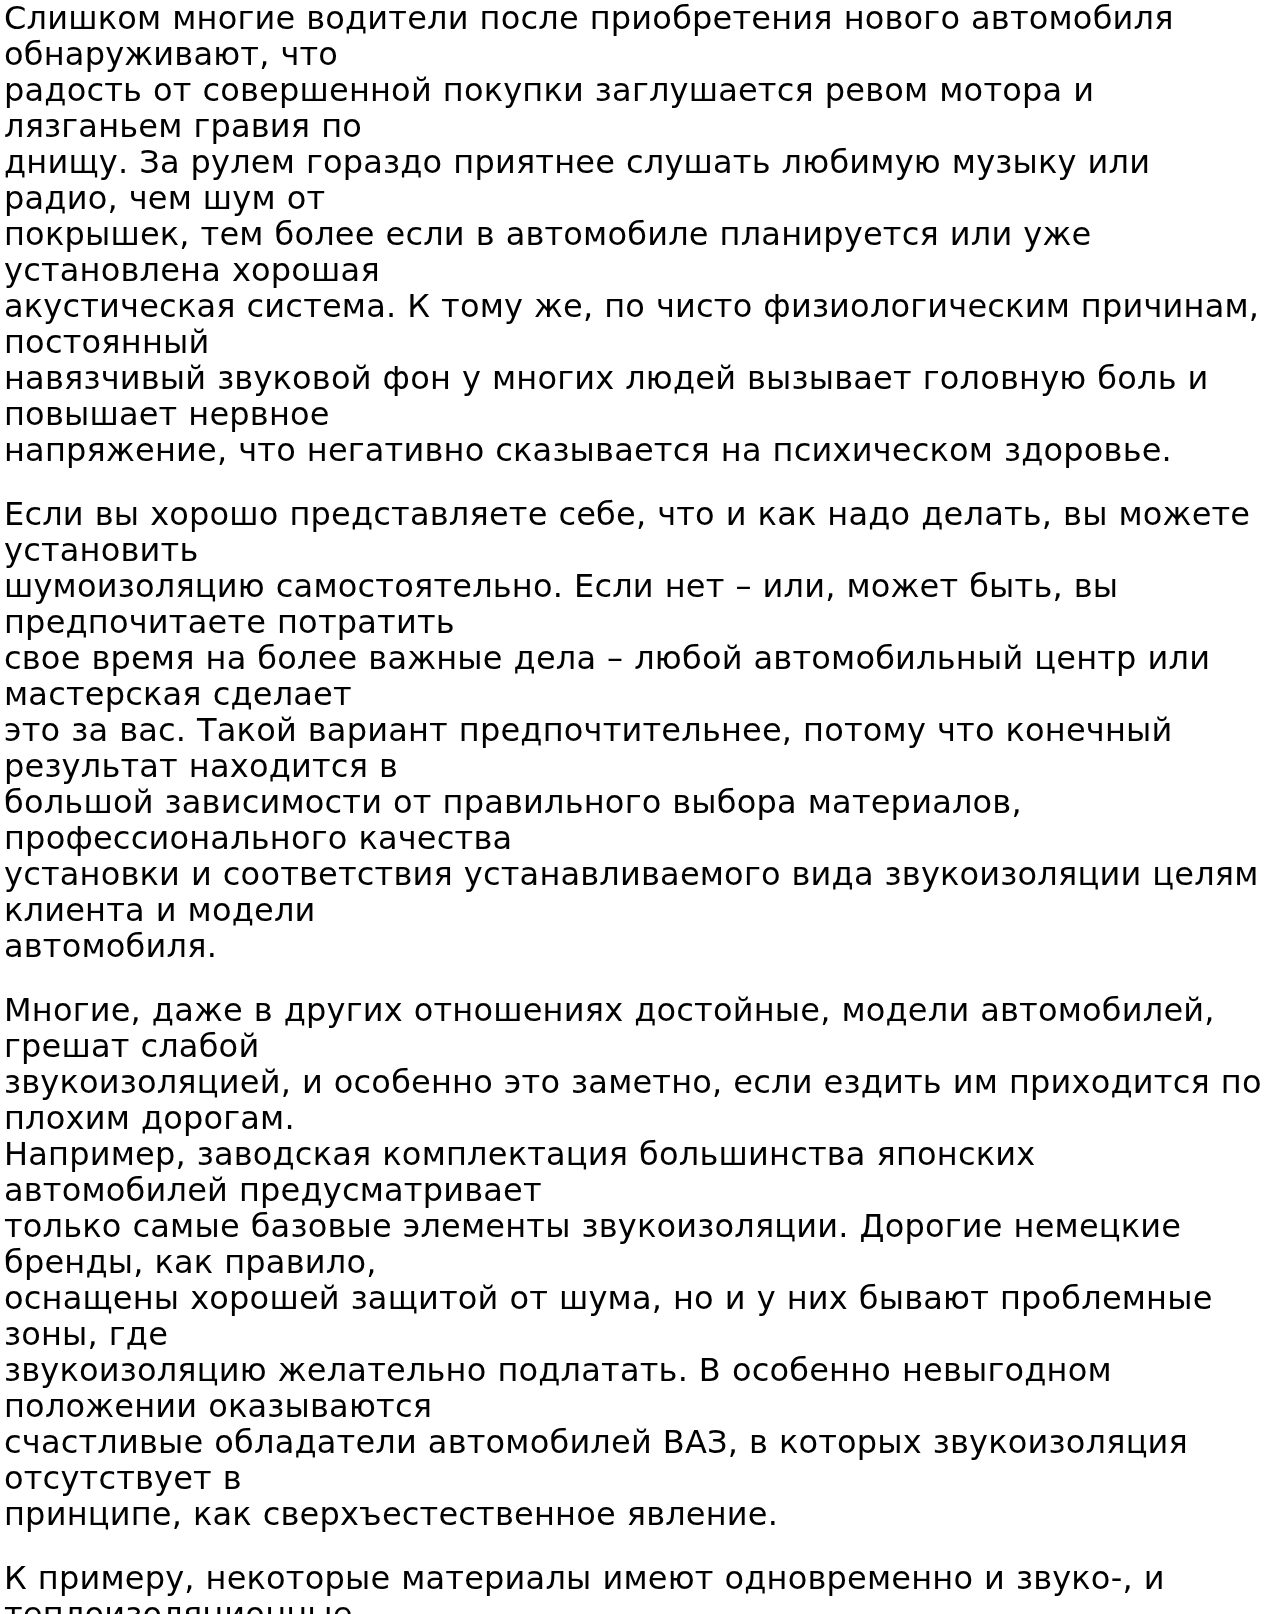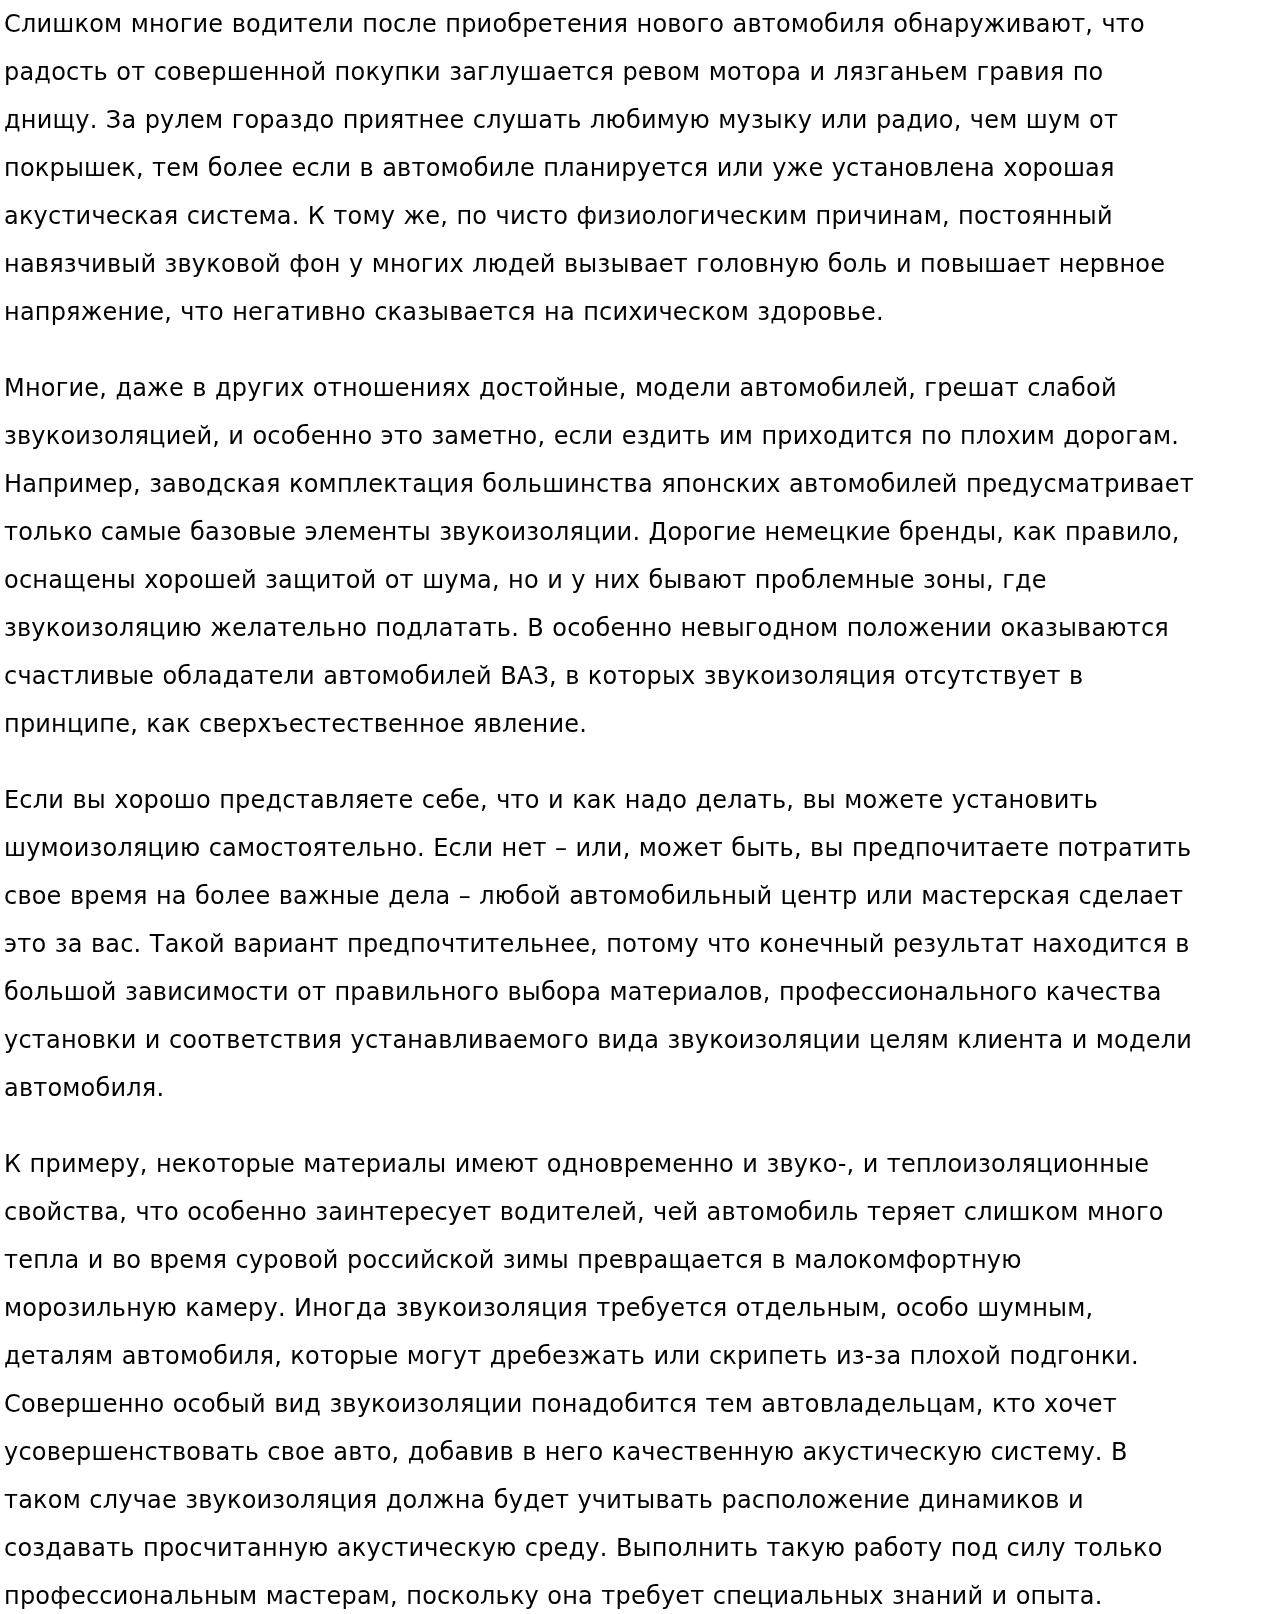--- a/index.html
+++ b/index.html
@@ -10,54 +10,54 @@
     .page {
       width: 1270px;
       box-sizing: border-box;
       padding: 0 3px 0 4px;
       font-family: "DejaVu Sans", "Liberation Sans", sans-serif;
       color: #000000;
       overflow: hidden;
     }
     .article p {
       margin: 0 0 28px 0;
-      font-size: 24px;
-      line-height: 48px;
+      font-size: 32px;
+      line-height: 36px;
       letter-spacing: 0.2px;
       white-space: pre-line; 
       word-spacing: 0.5px;
     }
   </style>
 </head>
 <body>
 
 <div class="page">
   <div class="article">
     <p>Слишком многие водители после приобретения нового автомобиля обнаруживают, что
 радость от совершенной покупки заглушается ревом мотора и лязганьем гравия по
 днищу. За рулем гораздо приятнее слушать любимую музыку или радио, чем шум от
 покрышек, тем более если в автомобиле планируется или уже установлена хорошая
 акустическая система. К тому же, по чисто физиологическим причинам, постоянный
 навязчивый звуковой фон у многих людей вызывает головную боль и повышает нервное
 напряжение, что негативно сказывается на психическом здоровье.</p>
+    <p>Если вы хорошо представляете себе, что и как надо делать, вы можете установить
+шумоизоляцию самостоятельно. Если нет – или, может быть, вы предпочитаете потратить
+свое время на более важные дела – любой автомобильный центр или мастерская сделает
+это за вас. Такой вариант предпочтительнее, потому что конечный результат находится в
+большой зависимости от правильного выбора материалов, профессионального качества
+установки и соответствия устанавливаемого вида звукоизоляции целям клиента и модели
+автомобиля.</p>
     <p>Многие, даже в других отношениях достойные, модели автомобилей, грешат слабой
 звукоизоляцией, и особенно это заметно, если ездить им приходится по плохим дорогам.
 Например, заводская комплектация большинства японских автомобилей предусматривает
 только самые базовые элементы звукоизоляции. Дорогие немецкие бренды, как правило,
 оснащены хорошей защитой от шума, но и у них бывают проблемные зоны, где
 звукоизоляцию желательно подлатать. В особенно невыгодном положении оказываются
 счастливые обладатели автомобилей ВАЗ, в которых звукоизоляция отсутствует в
 принципе, как сверхъестественное явление.</p>
-    <p>Если вы хорошо представляете себе, что и как надо делать, вы можете установить
-шумоизоляцию самостоятельно. Если нет – или, может быть, вы предпочитаете потратить
-свое время на более важные дела – любой автомобильный центр или мастерская сделает
-это за вас. Такой вариант предпочтительнее, потому что конечный результат находится в
-большой зависимости от правильного выбора материалов, профессионального качества
-установки и соответствия устанавливаемого вида звукоизоляции целям клиента и модели
-автомобиля.</p>
     <p>К примеру, некоторые материалы имеют одновременно и звуко-, и теплоизоляционные
 свойства, что особенно заинтересует водителей, чей автомобиль теряет слишком много
 тепла и во время суровой российской зимы превращается в малокомфортную
 морозильную камеру. Иногда звукоизоляция требуется отдельным, особо шумным,
 деталям автомобиля, которые могут дребезжать или скрипеть из-за плохой подгонки.
 Совершенно особый вид звукоизоляции понадобится тем автовладельцам, кто хочет
 усовершенствовать свое авто, добавив в него качественную акустическую систему. В
 таком случае звукоизоляция должна будет учитывать расположение динамиков и
 создавать просчитанную акустическую среду. Выполнить такую работу под силу только
 профессиональным мастерам, поскольку она требует специальных знаний и опыта.</p>

